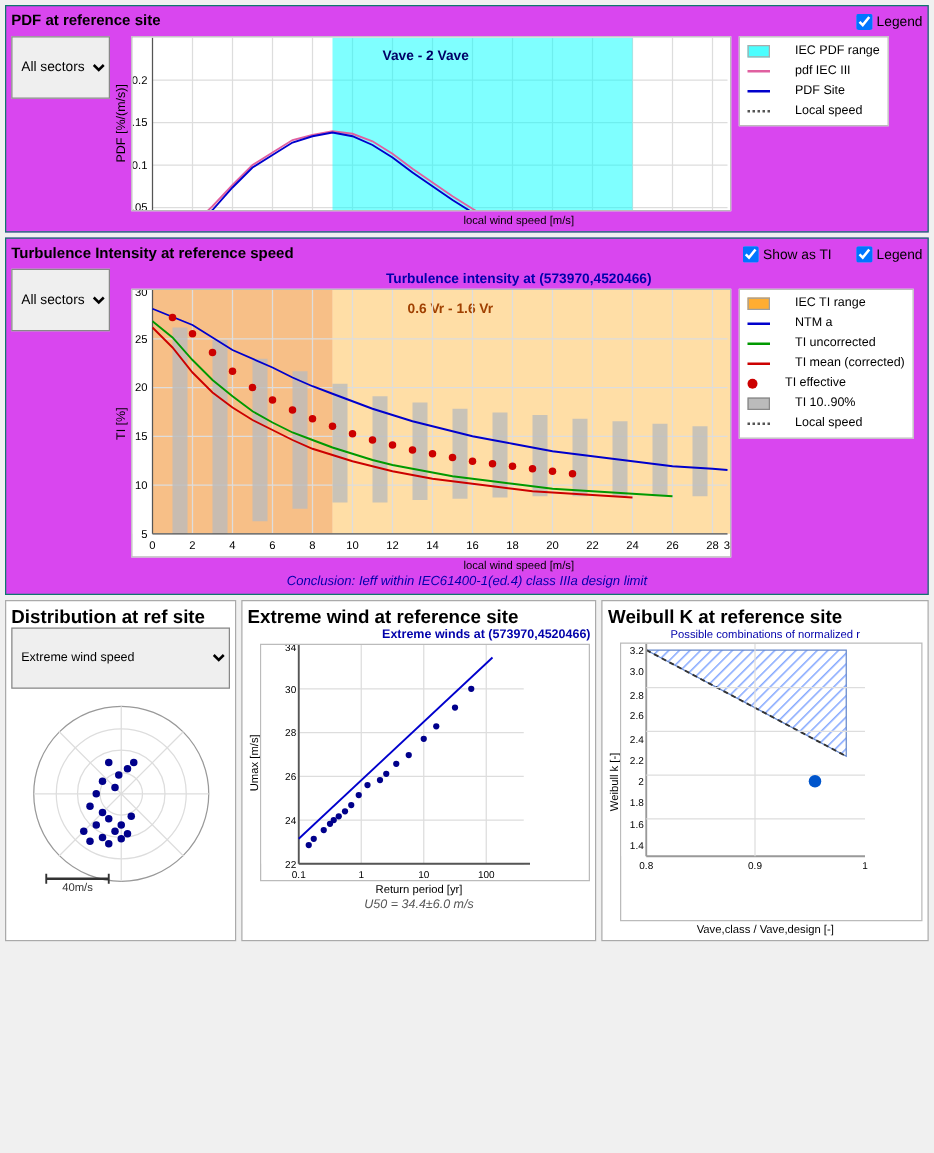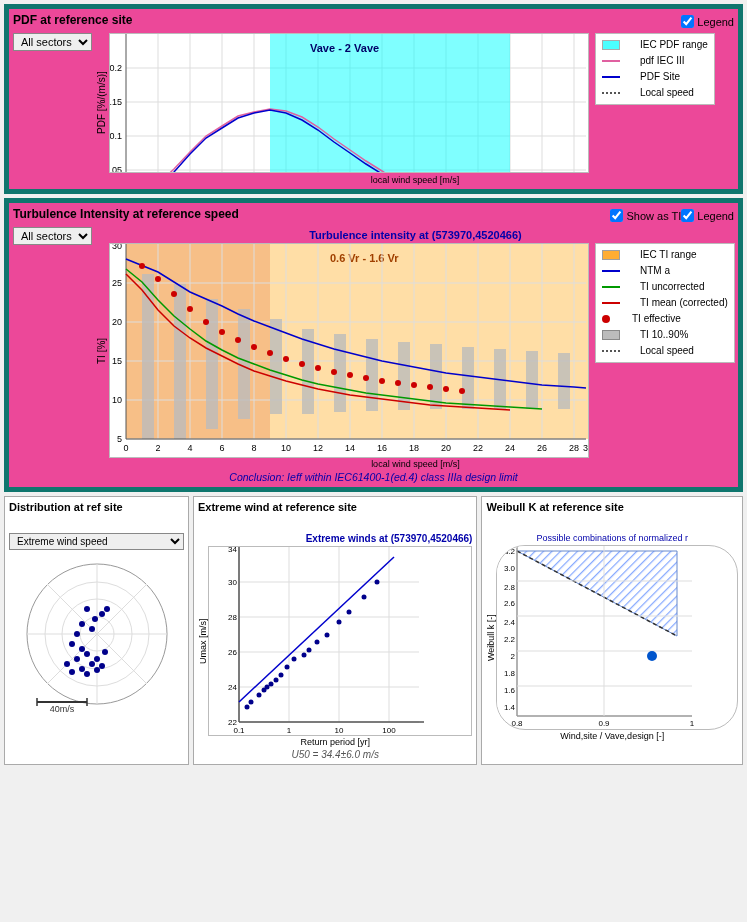--- a/index.html
+++ b/index.html
@@ -4,33 +4,33 @@
   <style>
     * { box-sizing: border-box; margin: 0; padding: 0; }
     body {
       font-family: Arial, sans-serif;
       font-size: 11px;
       background: #f0f0f0;
       width: 747px;
       min-height: 922px;
     }
     .panel {
-      background: #ec4899;
-      border: 5px solid #0f766e;
+      background: #d946ef;
+      border: 1px solid #0f766e;
       margin: 4px;
       padding: 4px;
     }
     .panel-title {
       font-size: 12px;
       font-weight: bold;
       margin-bottom: 3px;
     }
     select {
       font-size: 11px;
-      padding: 1px 3px;
+      padding: 17px 3px;
       border: 1px solid #888;
     }
     .chart-area {
       border: 1px solid #bbb;
       background: #fff;
       position: relative;
       overflow: hidden;
     }
     .chart-title {
       text-align: center;
@@ -78,23 +78,23 @@
       gap: 4px;
       margin: 0 4px 4px 4px;
     }
     .bottom-panel {
       background: #fff;
       border: 1px solid #aaa;
       padding: 4px;
       flex: 1;
     }
     .bottom-panel-title {
-      font-size: 11px;
+      font-size: 15px;
       font-weight: bold;
-      margin-bottom: 20px;
+      margin-bottom: 0;
     }
     .permitted-legend {
       display: flex;
       align-items: center;
       gap: 8px;
       font-size: 10px;
       margin-top: 3px;
       justify-content: center;
     }
     .hatch-swatch {
@@ -215,21 +215,21 @@
         </div>
       </div>
       <div style="text-align:center; font-size:9px; margin-top:2px;">local wind speed [m/s]</div>
     </div>
   </div>
 </div>
 
 <div class="panel">
   <div style="display:flex; align-items:center; justify-content:space-between;">
     <span class="panel-title">Turbulence Intensity at reference speed</span>
-    <div style="display:flex; align-items:flex-end; gap:0;">
+    <div style="display:flex; align-items:flex-end; gap:20px;">
       <label class="checkbox-label">
         <input type="checkbox" checked="" style="">
         <span>Show as TI</span>
       </label>
       <label class="checkbox-label">
         <input type="checkbox" checked="" style="">
         <span>Legend</span>
       </label>
     </div>
   </div>
@@ -491,21 +491,21 @@
     </div>
     <div style="text-align:center; font-size:9px; margin-top:1px;">Return period [yr]</div>
     <div style="text-align:center; font-style:italic; font-size:10px; color:#555; margin-top:2px;">U50 = 34.4±6.0 m/s</div>
   </div>
 
   <div class="bottom-panel" style="flex:1.1;">
     <div class="bottom-panel-title">Weibull K at reference site</div>
     <div style="text-align:center; font-size:9px; color:#00a; margin-bottom:2px;">Possible combinations of normalized r</div>
     <div style="display:flex;">
       <div style="writing-mode:vertical-rl; transform:rotate(180deg); font-size:9px; text-align:center;">Weibull k [-]</div>
-      <div class="chart-area" style="flex:1; height:185px;border-radius:29px;">
+      <div class="chart-area" style="flex:1; height:223px;">
         <svg width="200" height="185">
           <rect width="200" height="170" fill="white"></rect>
 
           <defs>
             <pattern id="hatch" width="6" height="6" patternUnits="userSpaceOnUse" patternTransform="rotate(45)">
               <line x1="0" y1="0" x2="0" y2="6" stroke="#88aaff" stroke-width="2.5"></line>
             </pattern>
           </defs>
 
           <polygon points="20,5 180,5 180,90" fill="url(#hatch)" stroke="#6688cc" stroke-width="1"></polygon>
@@ -532,15 +532,15 @@
           <text x="18" y="164" font-size="8" text-anchor="end">1.4</text>
 
           <text x="20" y="180" font-size="8" text-anchor="middle">0.8</text>
           <text x="107" y="180" font-size="8" text-anchor="middle">0.9</text>
           <text x="195" y="180" font-size="8" text-anchor="middle">1</text>
 
           <circle cx="155" cy="110" r="5" fill="#0055cc"></circle>
         </svg>
       </div>
     </div>
-    <div style="text-align:center; font-size:9px; margin-top:1px;">Wind,site / Vave,design [-]</div>
+    <div style="text-align:center; font-size:9px; margin-top:1px;">Vave,class / Vave,design [-]</div>
   </div>
 </div>
 
 </body></html>

